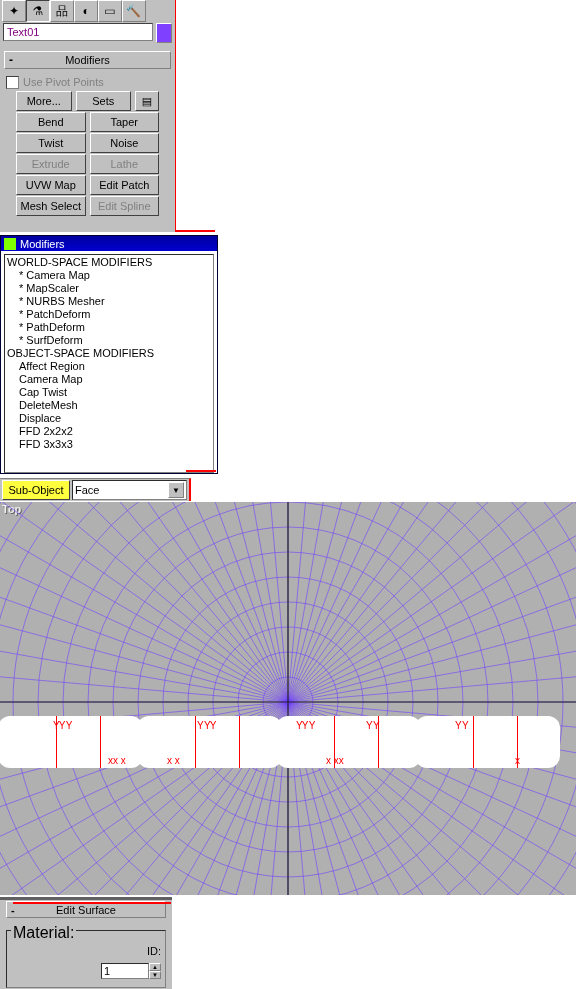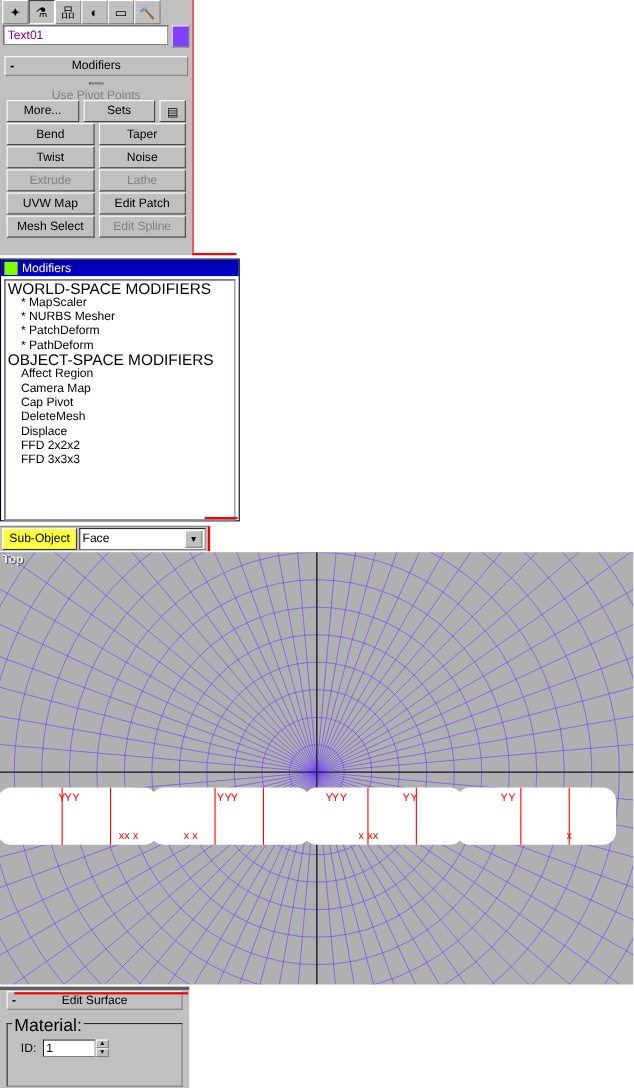--- a/index.html
+++ b/index.html
@@ -28,23 +28,23 @@
     border-top-color:#fff; border-left-color:#fff;}
   .rollout-header {
     margin: 5px 4px 0 4px; height: 16px; background: #c0c0c0;
     border: 1px solid #808080; border-top-color:#fff; border-left-color:#fff;
     display:flex; align-items:center; justify-content:center; position:relative;
     font-size:11px;
   }
   .rollout-header::before {
     content: "-"; position:absolute; left:4px; font-size:12px; font-weight:bold;
   }
-  .pivot-row { margin: 6px 6px 2px 6px; height:14px; display:flex; align-items:center; gap:4px; color:#808080;flex-direction:column;}
+  .pivot-row { margin: 6px 6px 2px 6px; height:14px; display:flex; align-items:center; gap:4px; color:#808080;}
   .checkbox-empty { width:11px; height:11px; border:1px solid #808080; border-top-color:#404040; border-left-color:#404040; background:#fff; display:inline-block;}
-  .btn-row { margin: 1px 6px; display:flex; gap:4px; }
+  .btn-row { margin: 1px 16px; display:flex; gap:4px; }
   .w3d-btn {
     height: 18px; font-size: 11px; background:#c0c0c0;
     border: 1px solid #000;
     border-top-color:#fff; border-left-color:#fff;
     border-right-color:#404040; border-bottom-color:#404040;
     display:flex; align-items:center; justify-content:center; flex:1;
   }
   .w3d-btn.disabled { color:#808080;}
   .w3d-btn.narrow { flex:0 0 22px;}
   
@@ -56,21 +56,21 @@
   }
   .mod-title {
     height: 15px; background: linear-gradient(#0000a0,#0000d0);
     color:#fff; font-size:11px; padding-left: 3px; display:flex; align-items:center; gap:4px;
   }
   .mod-title .icon { width:12px; height:12px; background:#80ff00; display:inline-block; }
   .mod-list {
     border: 1px inset #808080; margin:3px; height: calc(100% - 22px); overflow:hidden;
     font-size: 11px; line-height: 13px; background:#fff; padding:1px 2px;
   }
-  .mod-list .cat { font-size:14px;}
+  .mod-list .cat { font-size:11px;}
   .mod-list .item { padding-left: 12px; }
   .mod-list .sel { background:#0000c0; color:#fff;}
   
   .subobj-row {
     position:absolute; left:0; top:478px; width:185px; height:22px;
     background:#c0c0c0; display:flex; align-items:center; padding:0 2px; gap:2px;
     border-right:2px solid #f00; border-top:1px solid #808080;
   }
   .subobj-btn {
     height:18px; width:66px; background:#ffff40; border:1px solid #404040;
@@ -112,21 +112,21 @@
     height:15px; border:1px solid #808080; border-top-color:#fff; border-left-color:#fff;
     margin:1px 6px 12px 6px; display:flex; align-items:center; justify-content:center;
     font-size:11px; position:relative;
   }
   .es-header::before { content:"-"; position:absolute; left:4px; font-weight:bold;}
   .es-header-red { position:absolute; left:6px; top:0; height:2px; width:158px; background:#f00;}
   .material-group {
     margin:4px 6px 0 6px; border:1px inset #808080; height:52px; position:relative; padding:2px 4px;
   }
   .material-group .legend { position:absolute; top:-7px; left:4px; padding:0 2px; background:#c0c0c0; font-size:16px;}
-  .id-row { display:flex; align-items:center; gap:6px; margin-top:12px;}
+  .id-row { display:flex; align-items:flex-end; gap:6px; margin-top:12px;flex-direction:column;}
   .id-row .label { width:22px; text-align:right;}
   .spinner {
     display:flex; height:16px;
   }
   .spinner input {
     width:48px; font-size:11px; border:1px inset #808080; background:#fff; padding:0 2px; height:16px; box-sizing:border-box;
   }
   .spinner .arrows { width:12px; display:flex; flex-direction:column;}
   .spinner .arrows div { flex:1; border:1px solid #808080; border-top-color:#fff; border-left-color:#fff; font-size:6px; display:flex; align-items:center; justify-content:center; background:#c0c0c0;}
 </style>
@@ -185,28 +185,30 @@
 </div>
 <div class="red-bar" style="left:175px; top:230px; width:40px;"></div>
 
 <div class="mod-window">
   <div class="mod-title">
     <span class="icon"></span>
     <span>Modifiers</span>
   </div>
   <div class="mod-list">
     <div class="cat">WORLD-SPACE MODIFIERS</div>
+    <div class="item">* Camera Map</div>
     <div class="item">* MapScaler</div>
     <div class="item">* NURBS Mesher</div>
     <div class="item">* PatchDeform</div>
     <div class="item">* PathDeform</div>
+    <div class="item">* SurfDeform</div>
     <div class="cat">OBJECT-SPACE MODIFIERS</div>
     <div class="item">Affect Region</div>
     <div class="item">Camera Map</div>
-    <div class="item">Cap Pivot</div>
+    <div class="item">Cap Twist</div>
     <div class="item">DeleteMesh</div>
     <div class="item">Displace</div>
     <div class="item">FFD 2x2x2</div>
     <div class="item">FFD 3x3x3</div>
   </div>
 </div>
 <div class="red-bar" style="left:186px; top:470px; width:30px;"></div>
 
 <div class="subobj-row">
   <div class="subobj-btn">Sub-Object</div>

